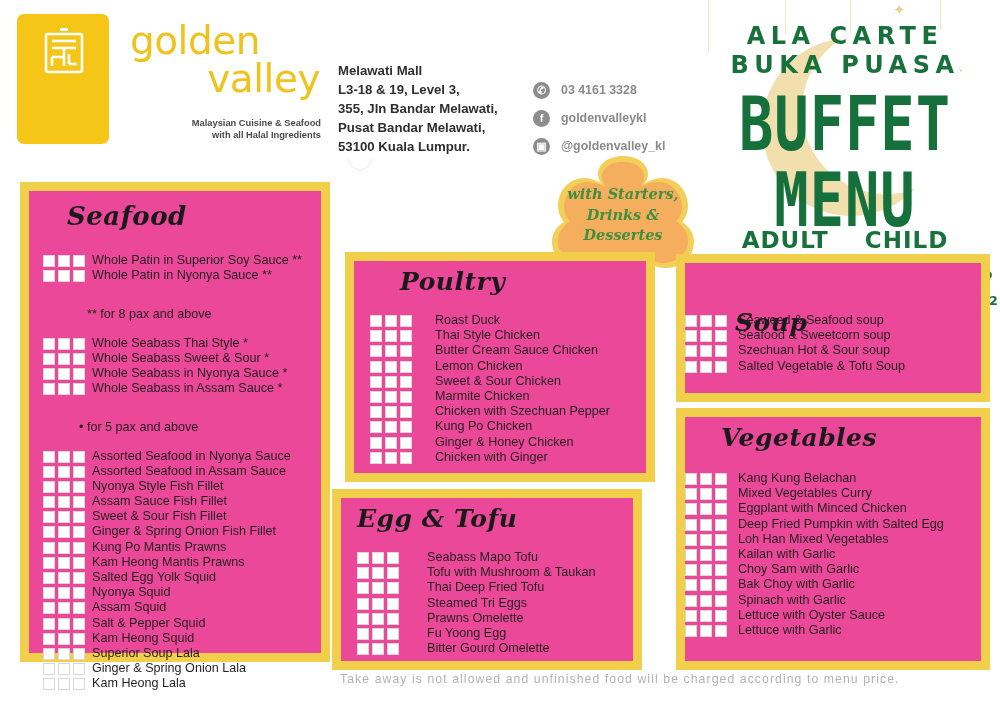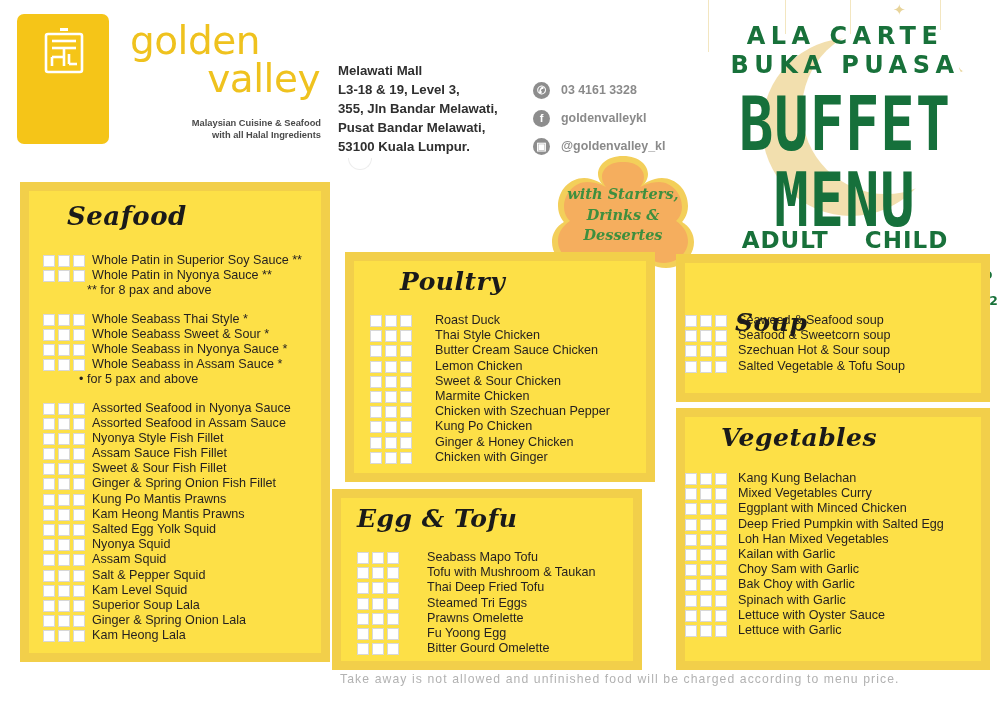--- a/index.html
+++ b/index.html
@@ -108,37 +108,37 @@
     font-family: "DejaVu Serif", serif; font-style: italic; font-weight: bold;
     color: #3E8F3E; font-size: 14.5px; line-height: 1.42;
   }
 
   
   .card {
     position: absolute;
     background: #ffffff;
     border: 9px solid #F2CF4A;
   }
-  .card-inner { position: relative; height: 100%; background: #fde047; }
+  .card-inner { position: relative; height: 100%; background: #ec4899; }
   .card-title {
     font-family: "DejaVu Serif", serif; font-style: italic; font-weight: bold;
     color: #1a1a1a; letter-spacing: 0.5px;
   }
   .menu-list { list-style: none; margin: 0; padding: 0; }
   .menu-item { display: flex; align-items: flex-start; height: 15.2px; }
   .boxes { flex: 0 0 auto; display: flex; padding-top: 2px; }
   .cb {
     width: 10px; height: 10px;
     border: 1px solid #d8d8d8;
     margin-right: 3px; background: #fff;
   }
   .item-label {
     font-size: 12.6px; line-height: 15.2px; color: #231f20; white-space: nowrap;
   }
-  .note-item { height: 15.2px; }
+  .note-item { height: 15.2px; margin-top: 24px; }
   .note-label {
     font-size: 12.6px; line-height: 15.2px; color: #231f20; white-space: nowrap;
   }
   .group-gap { height: 13px; }
 
   
   #card-seafood   { left: 20px;  top: 182px; width: 292px; height: 462px; }
   #card-poultry   { left: 345px; top: 252px; width: 292px; height: 212px; }
   #card-eggtofu   { left: 332px; top: 489px; width: 292px; height: 163px; }
   #card-soup      { left: 676px; top: 254px; width: 296px; height: 130px; }
@@ -441,21 +441,21 @@
             <span class="cb"></span>
           </span>
           <span class="item-label">Salt &amp; Pepper Squid</span>
         </li>
         <li class="menu-item">
           <span class="boxes">
             <span class="cb"></span>
             <span class="cb"></span>
             <span class="cb"></span>
           </span>
-          <span class="item-label">Kam Level Squid</span>
+          <span class="item-label">Kam Heong Squid</span>
         </li>
         <li class="menu-item">
           <span class="boxes">
             <span class="cb"></span>
             <span class="cb"></span>
             <span class="cb"></span>
           </span>
           <span class="item-label">Superior Soup Lala</span>
         </li>
         <li class="menu-item">

